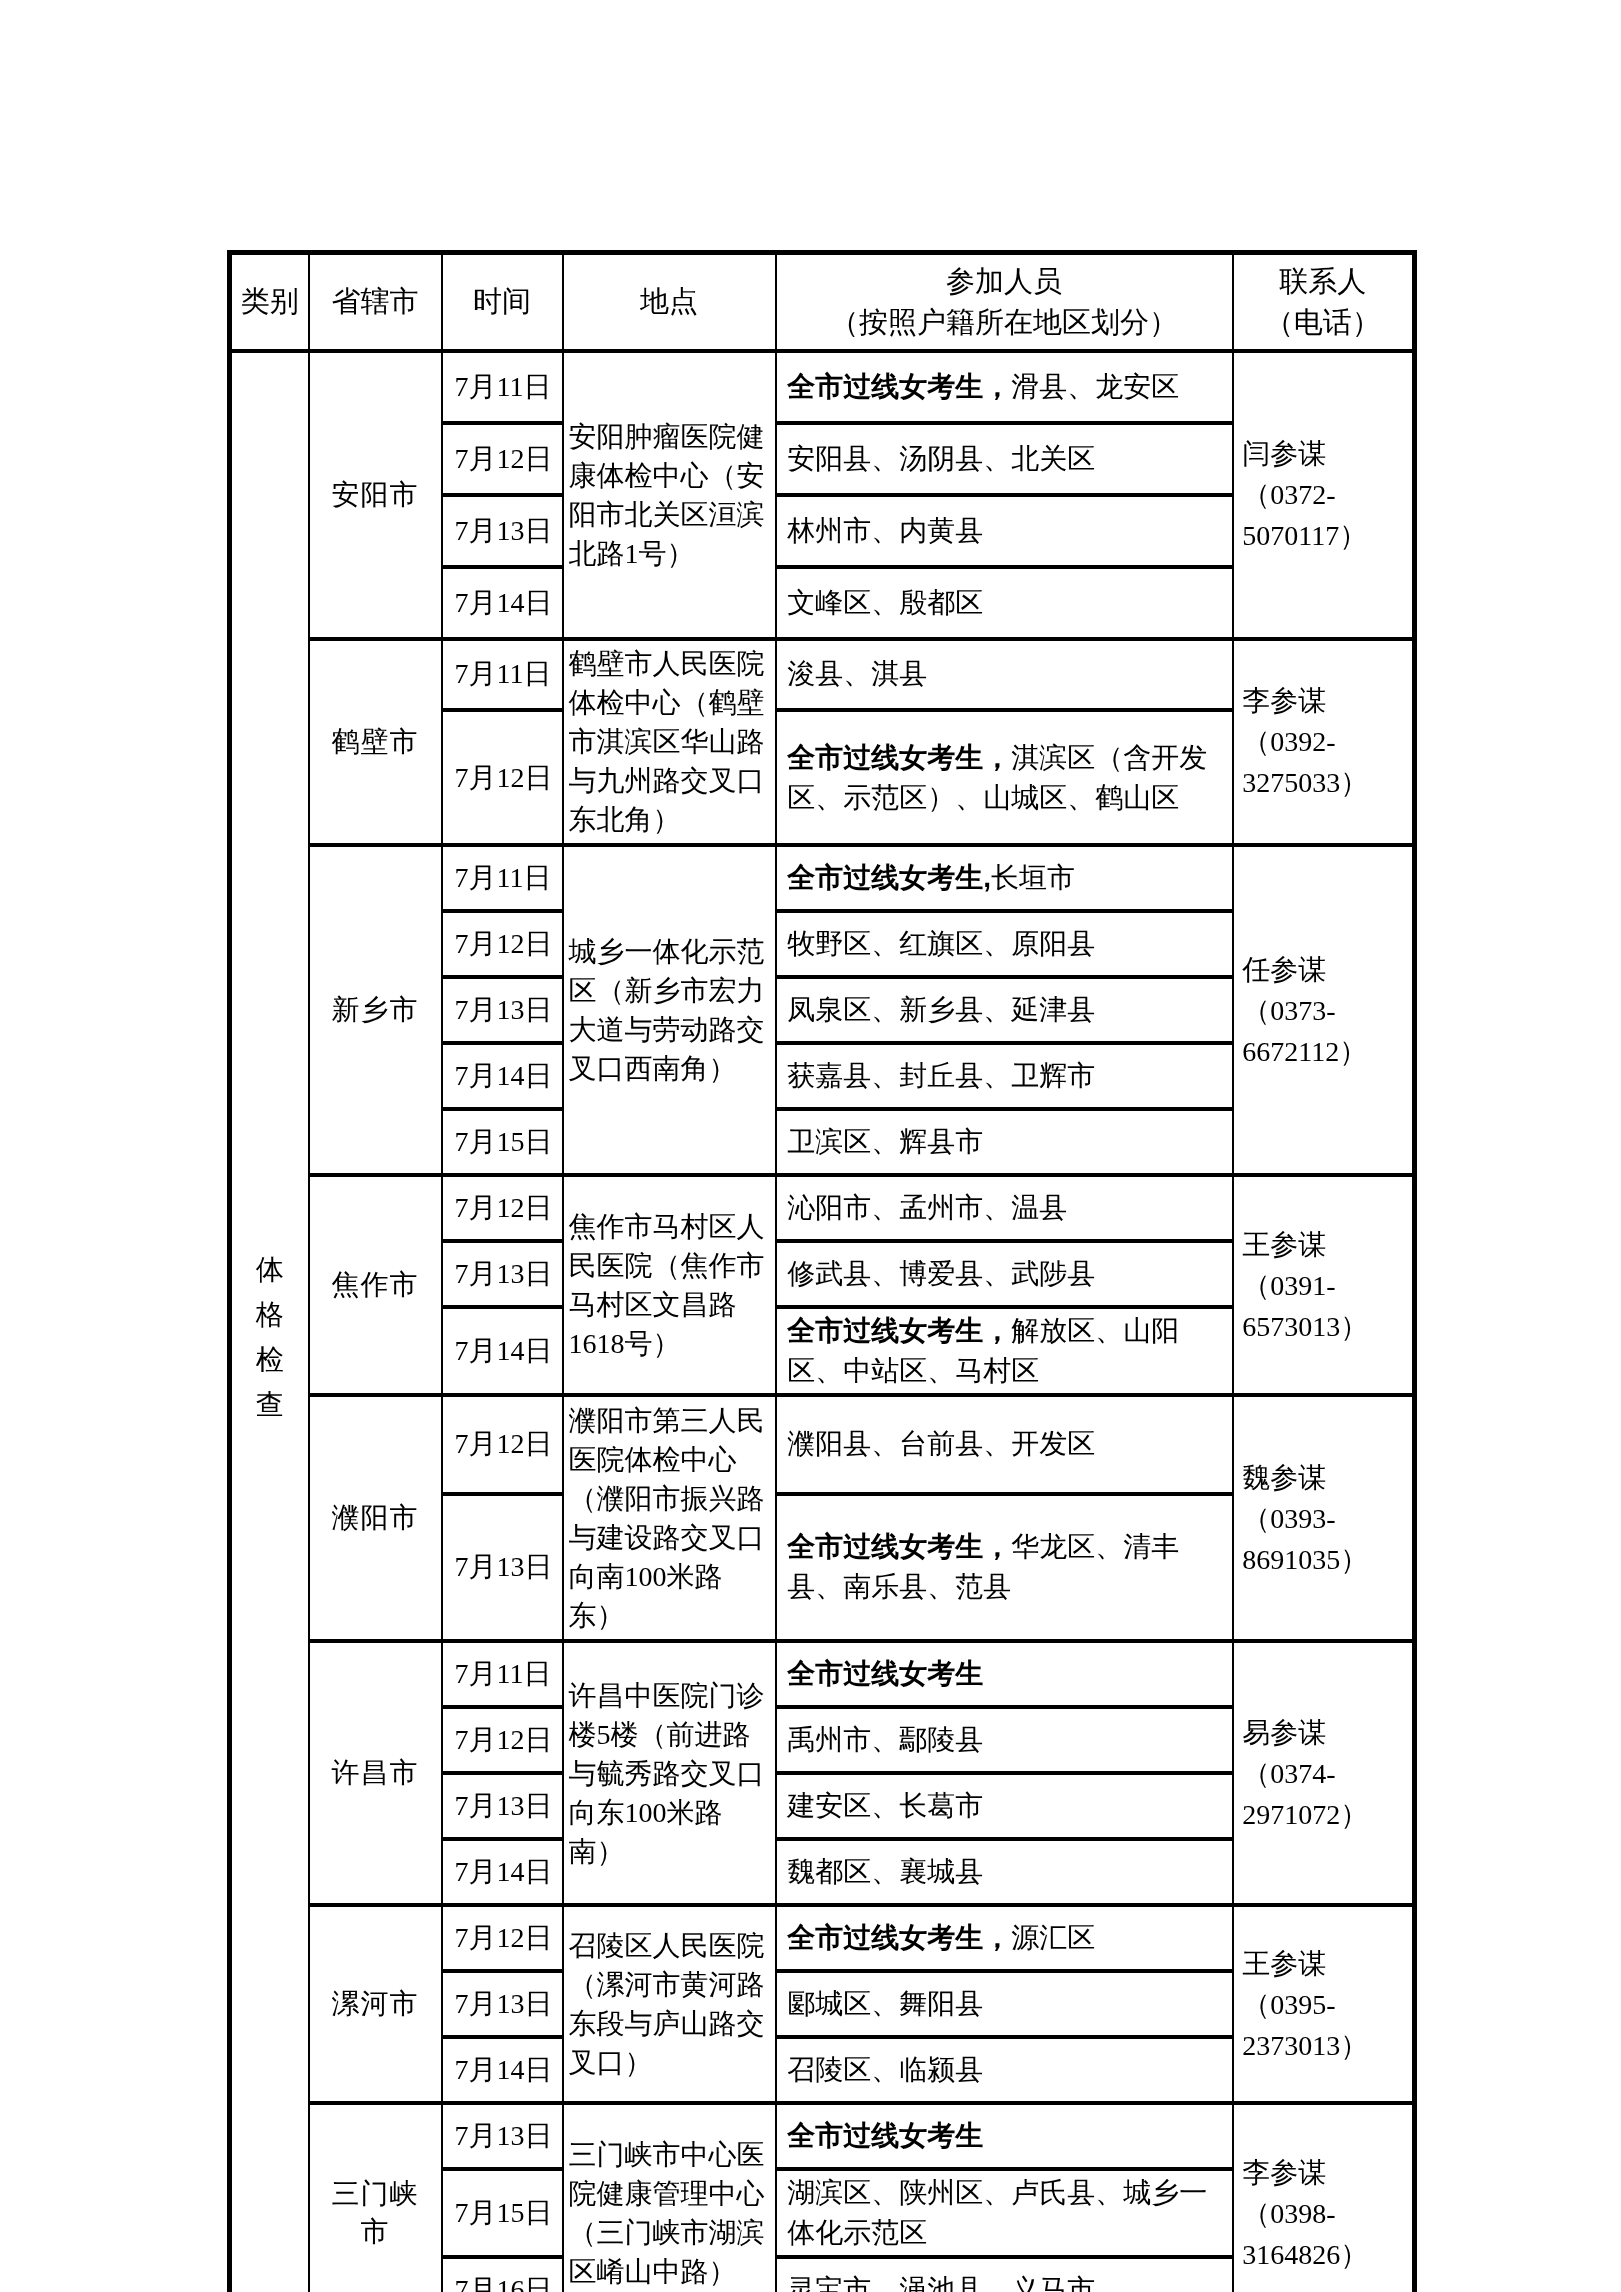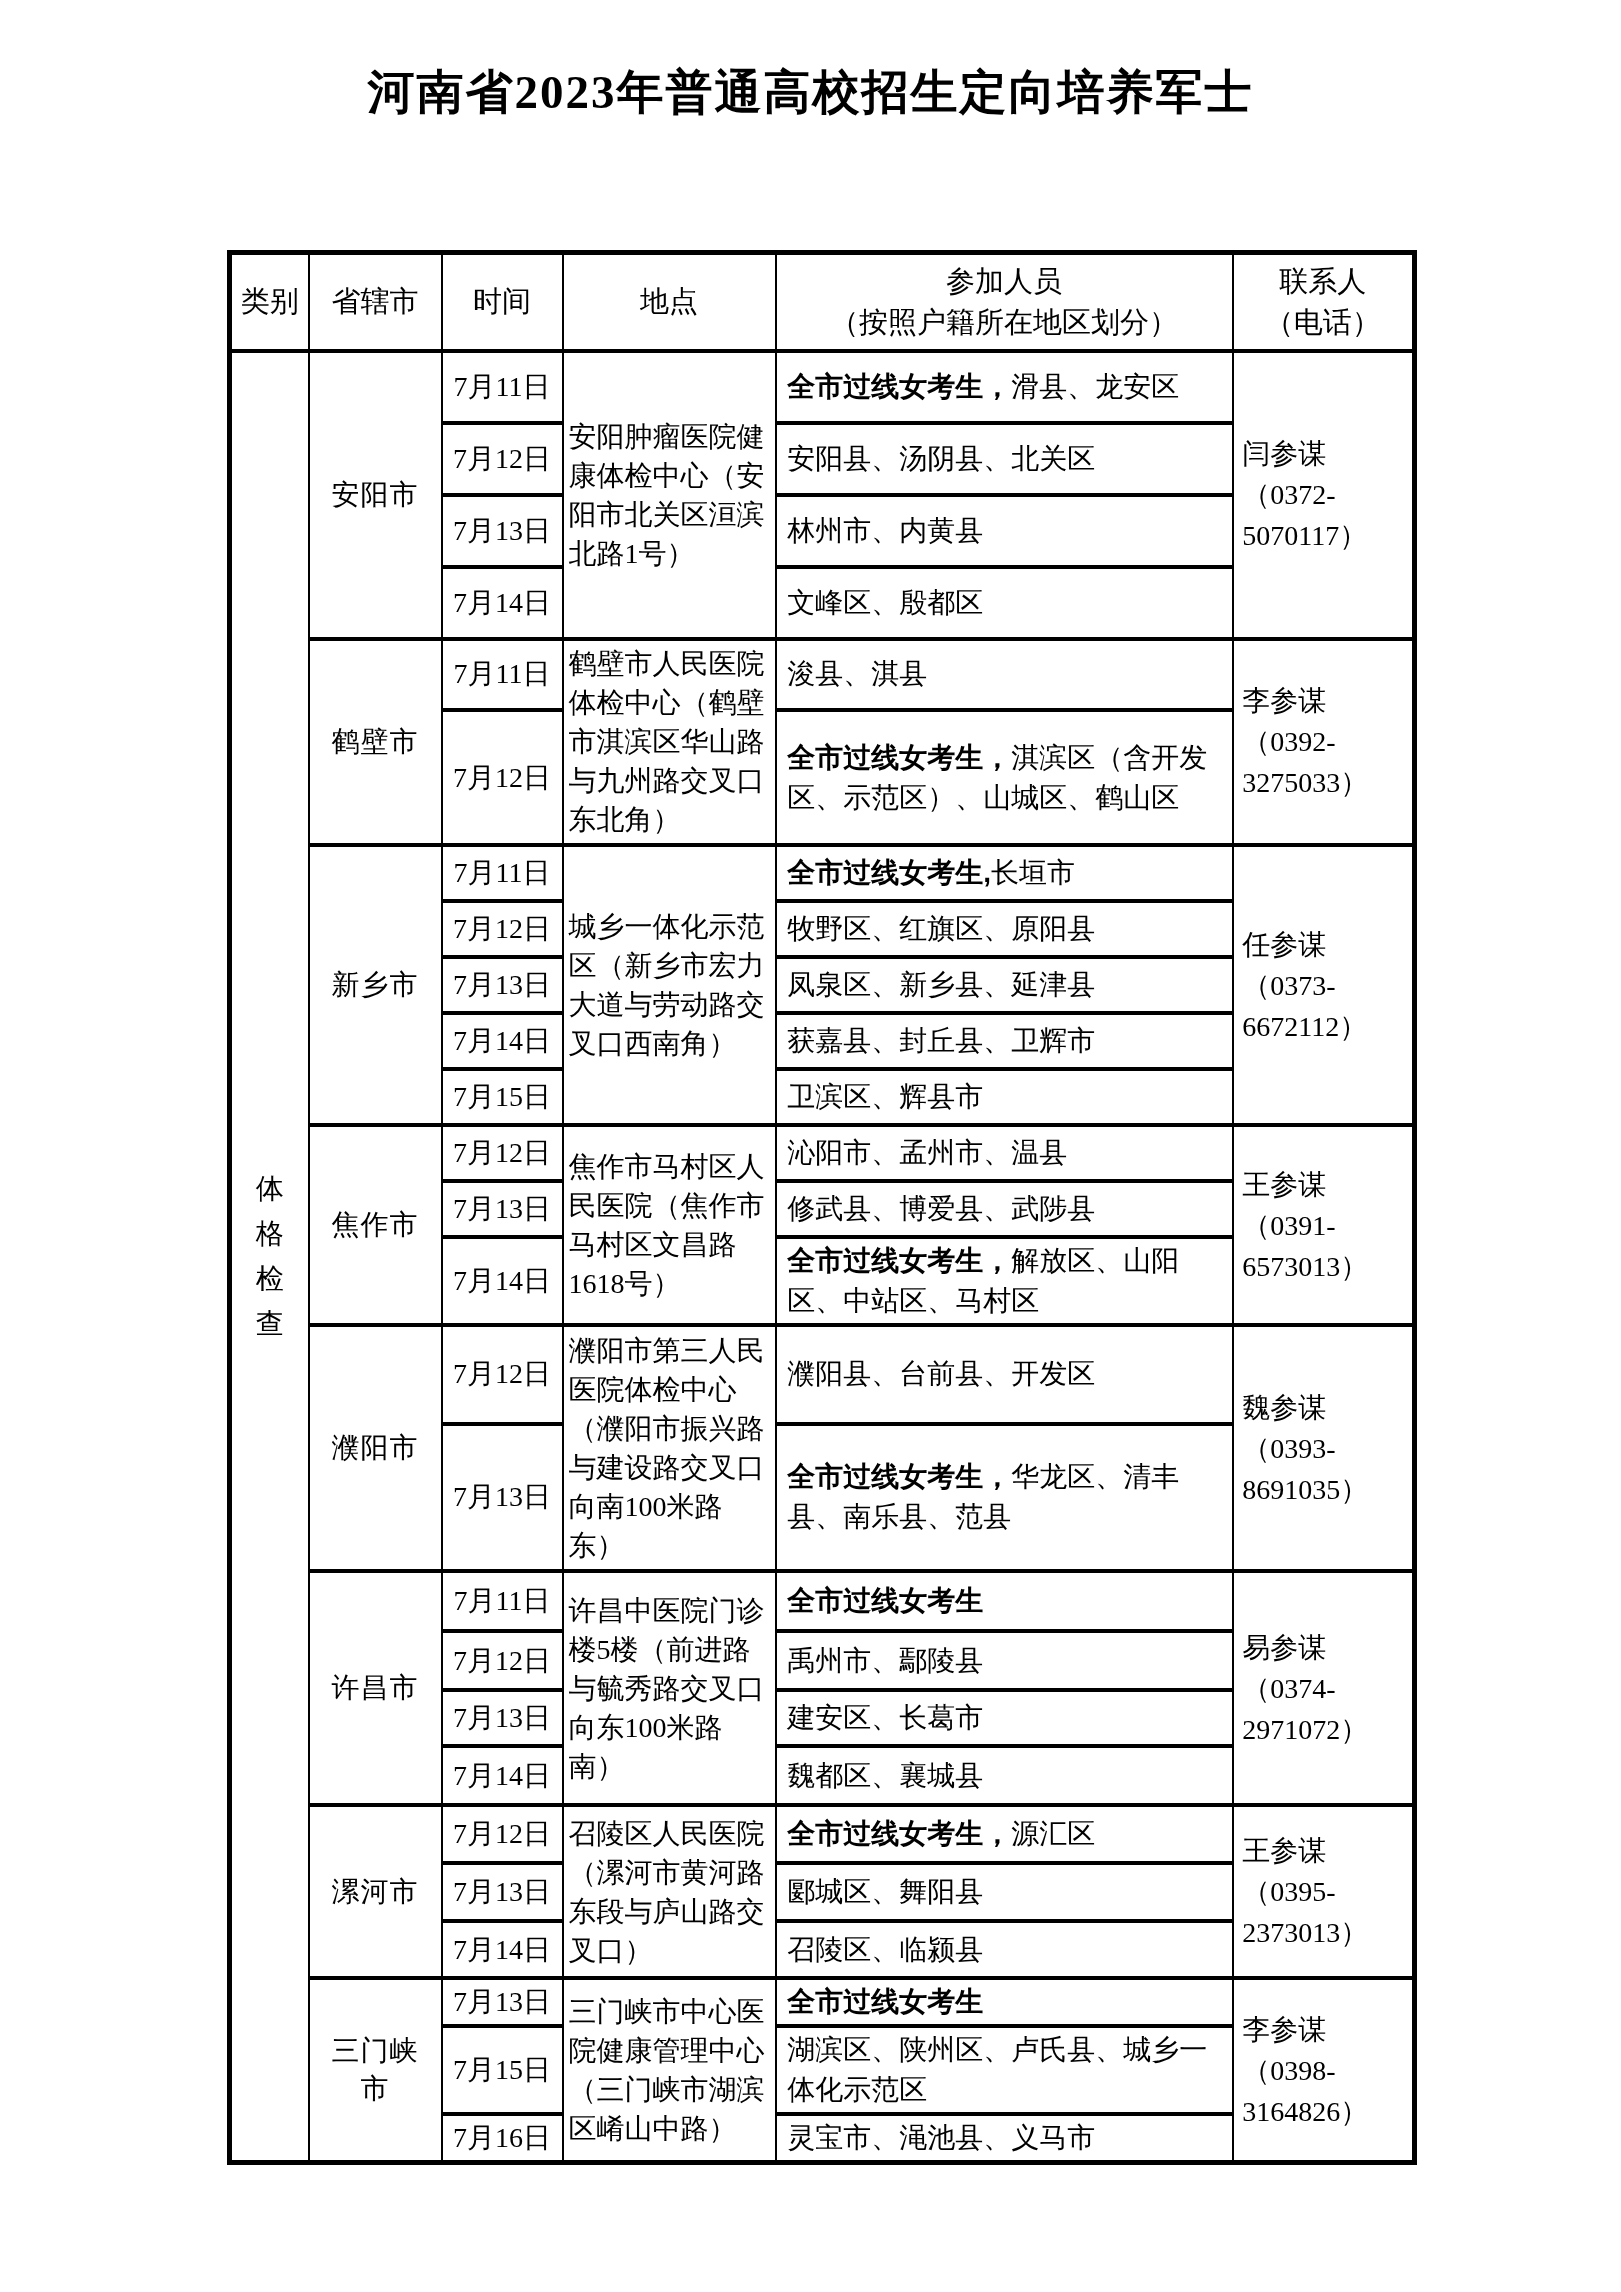--- a/index.html
+++ b/index.html
@@ -60,24 +60,23 @@
     padding: 0;
   }
   td.cat div { line-height: 45px; }
   td.city {
     text-align: center;
     vertical-align: middle;
     letter-spacing: 1px;
     padding: 12px;
   }
   td.date {
-    text-align: center;
     vertical-align: middle;
     white-space: nowrap;
-    padding: 0;
+    padding: 12px;
   }
   td.loc {
     text-align: left;
     vertical-align: middle;
     padding: 3.9px 4.9px;
     line-height: 39px;
   }
   td.part {
     text-align: left;
     vertical-align: middle;
@@ -94,21 +93,20 @@
     font-family: "Liberation Sans", "DejaVu Sans", sans-serif;
     font-weight: 700;
   }
 </style>
 </head>
 <body>
 
 <div class="page">
 
   <div class="title-block">
-    <div class="title-line">河南省2023年普通高校招生定向培养军士</div>
   </div>
 
   <div class="table-wrap">
     <table class="schedule">
       <colgroup>
         <col style="width:79px">
         <col style="width:133px">
         <col style="width:121px">
         <col style="width:213px">
         <col style="width:457px">

